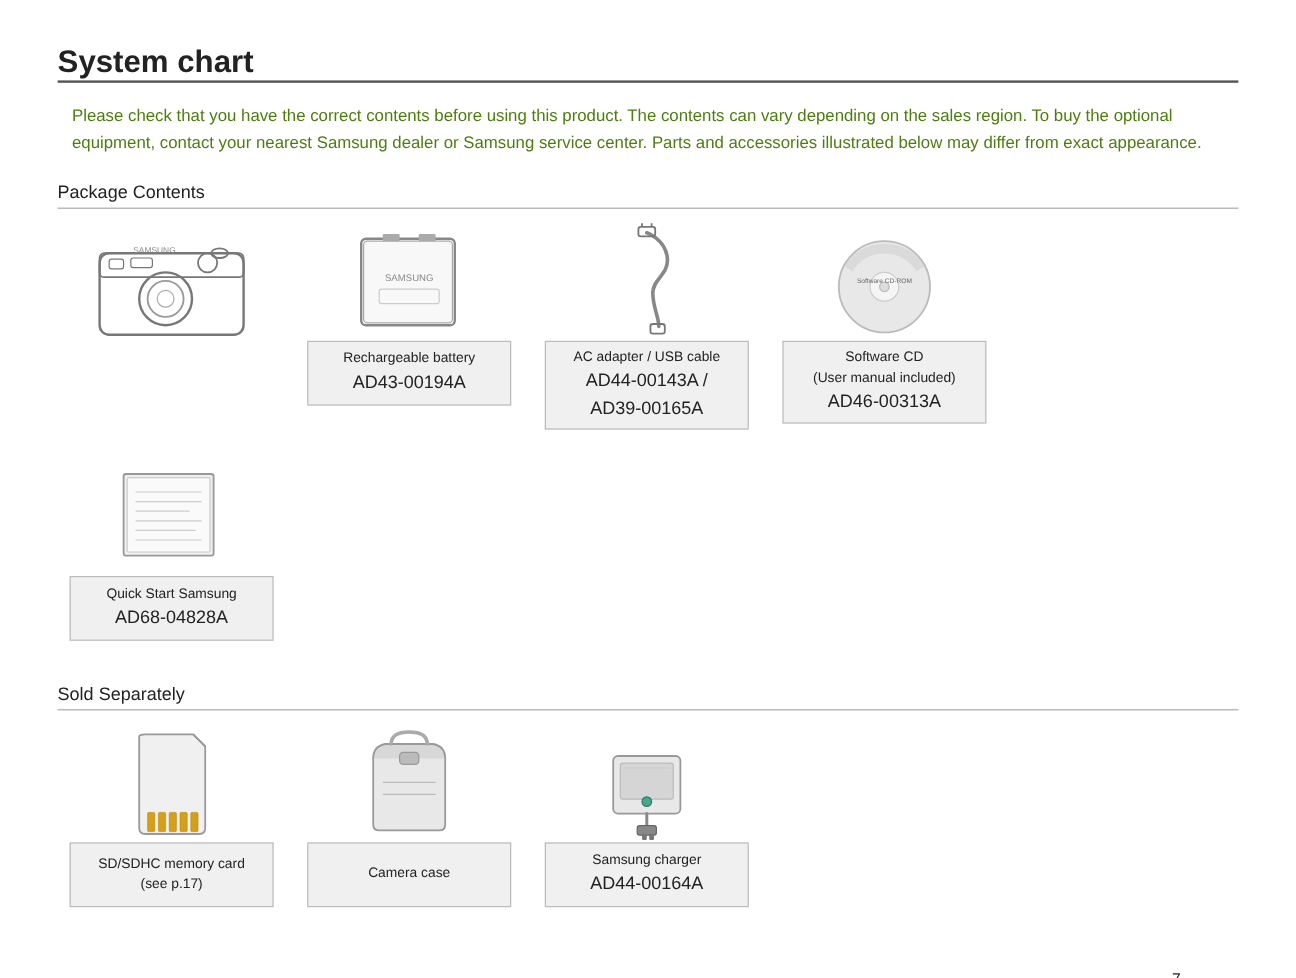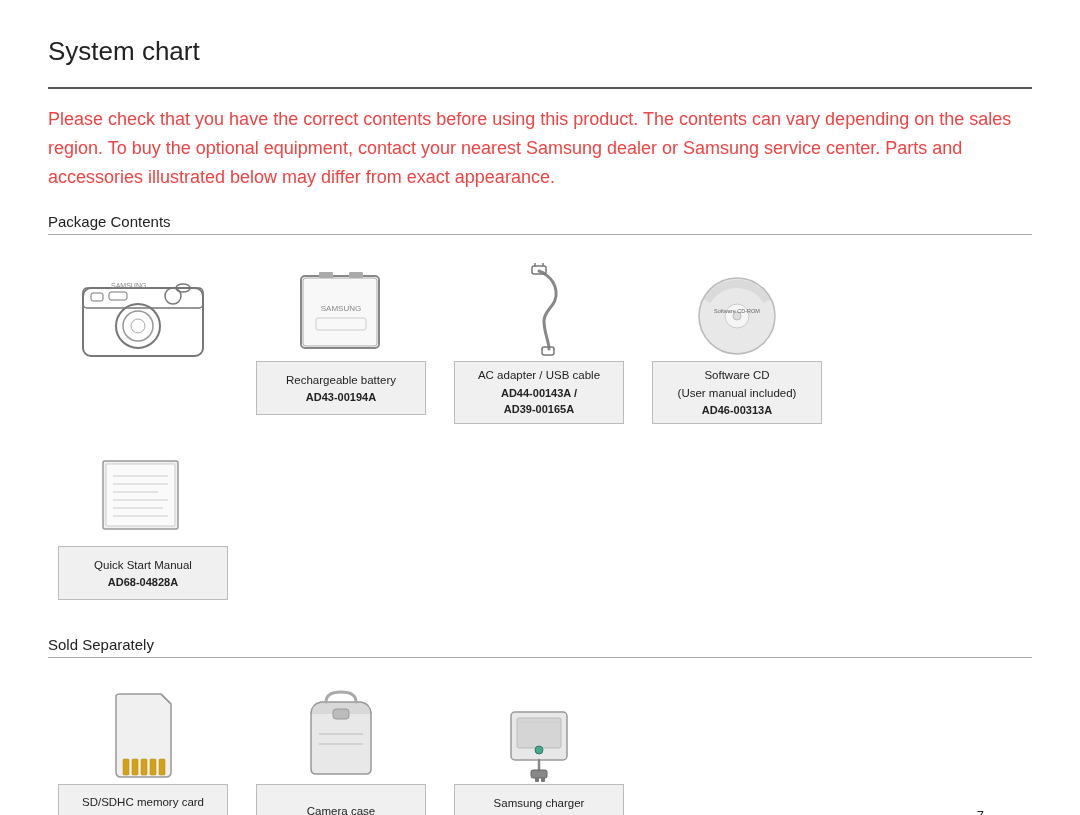--- a/index.html
+++ b/index.html
@@ -8,39 +8,39 @@
       font-family: Arial, Helvetica, sans-serif;
       font-size: 13px;
       color: #222;
       width: 1080px;
       min-height: 815px;
       padding: 36px 48px 36px 48px;
     }
 
     h1.page-title {
       font-size: 26px;
-      font-weight: normal;
+      font-weight: bold;
       border-bottom: 2px solid #555;
-      padding-bottom: 20px;
+      padding-bottom: 0;
       margin-bottom: 16px;
     }
 
     .intro-text {
-      font-size: 18px;
+      font-size: 14px;
       line-height: 1.6;
       margin-bottom: 22px;
-      color: #ef4444;
+      color: #4d7c0f;
+      margin-left: 12px;
     }
 
     h2.section-title {
       font-size: 15px;
       font-weight: normal;
       border-bottom: 1.5px solid #aaa;
       padding-bottom: 4px;
-      margin-bottom: 16px;
     }
 
     .items-grid {
       display: flex;
       flex-wrap: wrap;
       gap: 0;
       margin-bottom: 24px;
     }
 
     .item-cell {
@@ -69,22 +69,22 @@
       flex-direction: column;
       align-items: center;
       justify-content: center;
       text-align: center;
       padding: 5px 4px;
       font-size: 11.5px;
       line-height: 1.5;
     }
 
     .item-label-box .model {
-      font-weight: bold;
-      font-size: 11px;
+      font-weight: normal;
+      font-size: 15px;
     }
 
     
     svg { overflow: visible; }
 
     .page-number {
       position: absolute;
       bottom: 28px;
       right: 48px;
       font-size: 13px;
@@ -201,21 +201,21 @@
 
           <line x1="25" y1="30" x2="80" y2="30" stroke="#ccc" stroke-width="1"></line>
           <line x1="25" y1="38" x2="80" y2="38" stroke="#ccc" stroke-width="1"></line>
           <line x1="25" y1="46" x2="70" y2="46" stroke="#ccc" stroke-width="1"></line>
           <line x1="25" y1="54" x2="80" y2="54" stroke="#ccc" stroke-width="1"></line>
           <line x1="25" y1="62" x2="75" y2="62" stroke="#ccc" stroke-width="1"></line>
           <line x1="25" y1="70" x2="80" y2="70" stroke="#ccc" stroke-width="1"></line>
         </svg>
       </div>
       <div class="item-label-box">
-        <span>Quick Start Manual</span>
+        <span>Quick Start Samsung</span>
         <span class="model">AD68-04828A</span>
       </div>
     </div>
 
   </div>
 
   <h2 class="section-title">Sold Separately</h2>
 
   <div class="items-grid">
 

